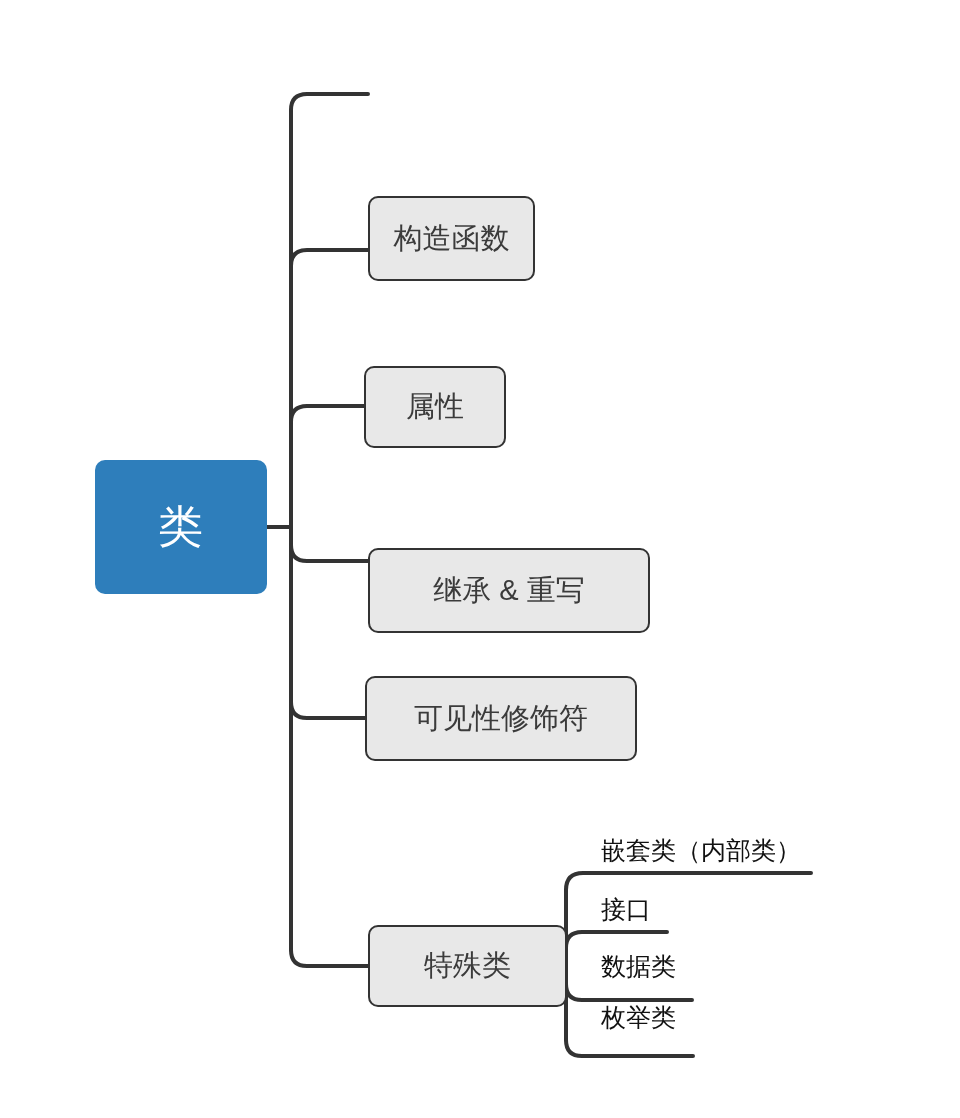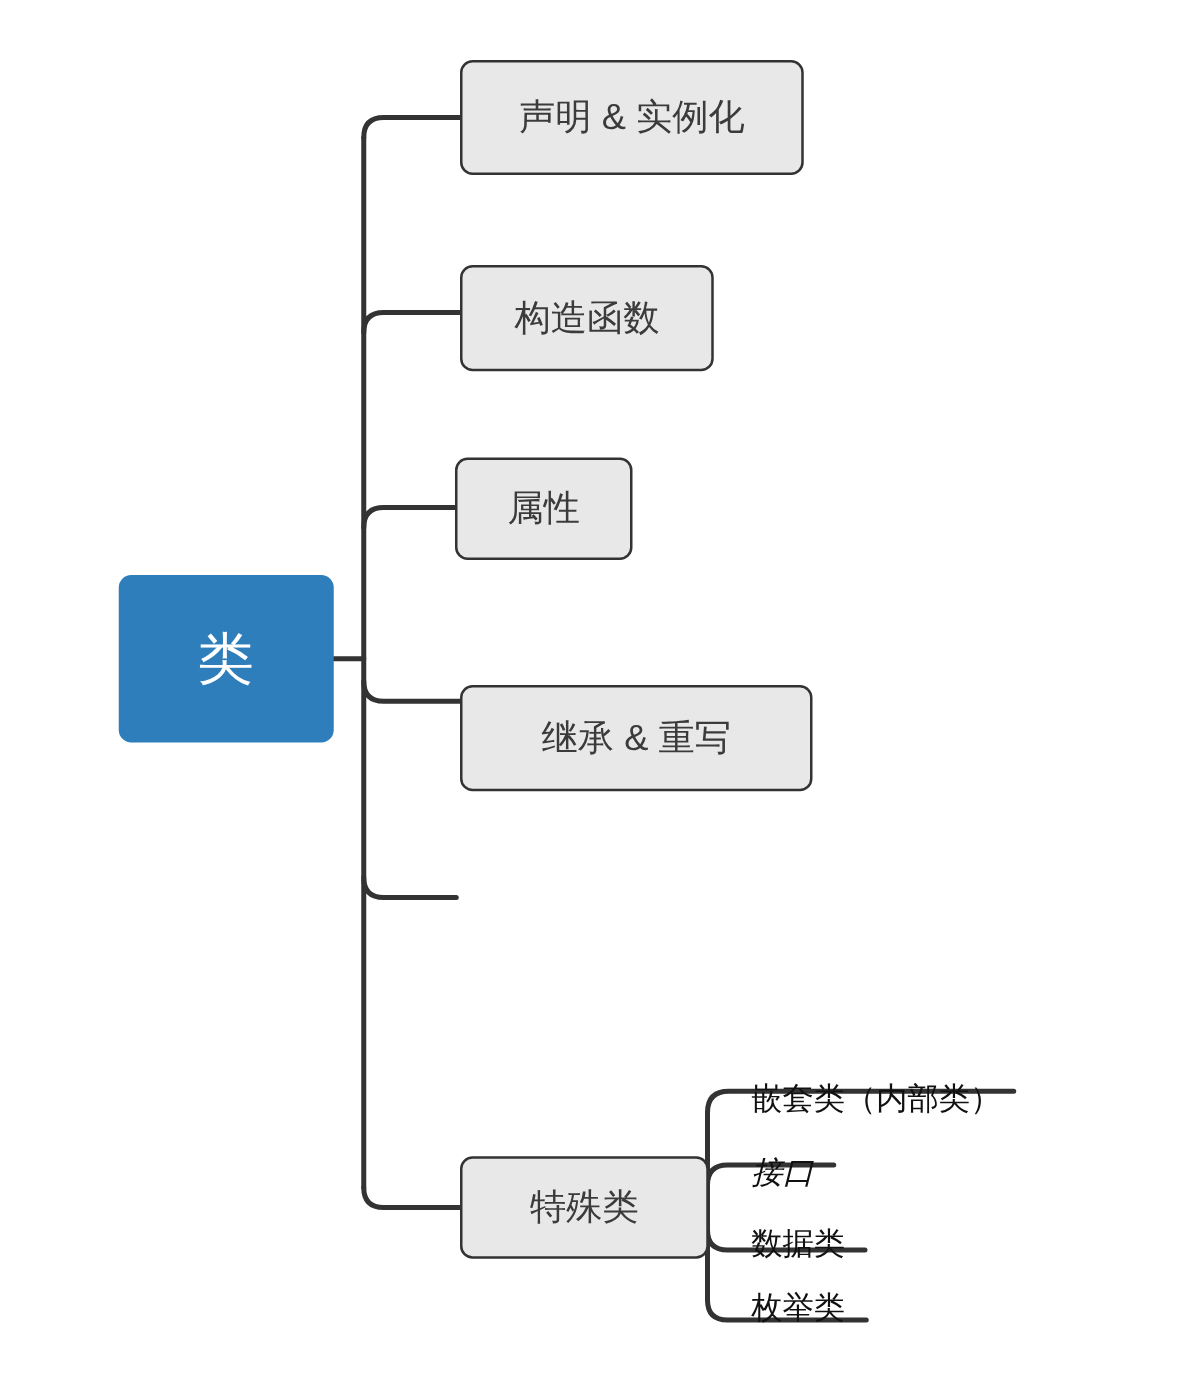--- a/index.html
+++ b/index.html
@@ -45,21 +45,20 @@
     border: 2.5px solid #333333;
     color: #3b3b3b;
     font-size: 29px;
   }
   .leaf-label {
     position: absolute;
     color: #111111;
     font-size: 25px;
     white-space: nowrap;
     z-index: 2;
-    margin-top: 28px;
   }
 </style>
 </head>
 <body>
 
 <div id="canvas">
 
   <svg id="edges" viewBox="0 0 960 1118" xmlns="http://www.w3.org/2000/svg">
     <g fill="none" stroke="#333333" stroke-width="4" stroke-linecap="round" stroke-linejoin="round">
 
@@ -90,42 +89,42 @@
       <path d="M 566 984 Q 566 1000 582 1000 L 692 1000"></path>
 
       <path d="M 566 1040 Q 566 1056 582 1056 L 693 1056"></path>
     </g>
   </svg>
 
   <div class="node node-root" style="left:95px; top:460px; width:172px; height:134px;">
     <span>类</span>
   </div>
 
-  <div class="node node-branch" style="left:368px; top:48px; width:275px; height:92px;">
-    <span>声明 &amp; 实例化</span>
-  </div>
 
-  <div class="node node-branch" style="left:368px; top:212px; width:203px; height:85px;align-items:center;">
+  <div class="node node-branch" style="left:368px; top:196px; width:167px; height:85px;align-items:center;">
     <span>构造函数</span>
   </div>
 
   <div class="node node-branch" style="left:364px; top:366px; width:142px; height:82px;font-family:Liberation Serif, serif;">
     <span>属性</span>
   </div>
 
   <div class="node node-branch" style="left:368px; top:548px; width:282px; height:85px;">
     <span>继承 &amp; 重写</span>
   </div>
 
+  <div class="node node-branch" style="left:365px; top:676px; width:272px; height:85px;">
+    <span>可见性修饰符</span>
+  </div>
 
   <div class="node node-branch" style="left:368px; top:925px; width:199px; height:82px;">
     <span>特殊类</span>
   </div>
 
   <div class="leaf-label" style="left:601px; top:834px;">嵌套类（内部类）</div>
 
-  <div class="leaf-label" style="left:601px; top:893px;font-style:italic;">接口</div>
+  <div class="leaf-label" style="left:601px; top:893px;">接口</div>
 
   <div class="leaf-label" style="left:601px; top:950px;">数据类</div>
 
   <div class="leaf-label" style="left:601px; top:1001px;">枚举类</div>
 
 </div>
 
 </body></html>

